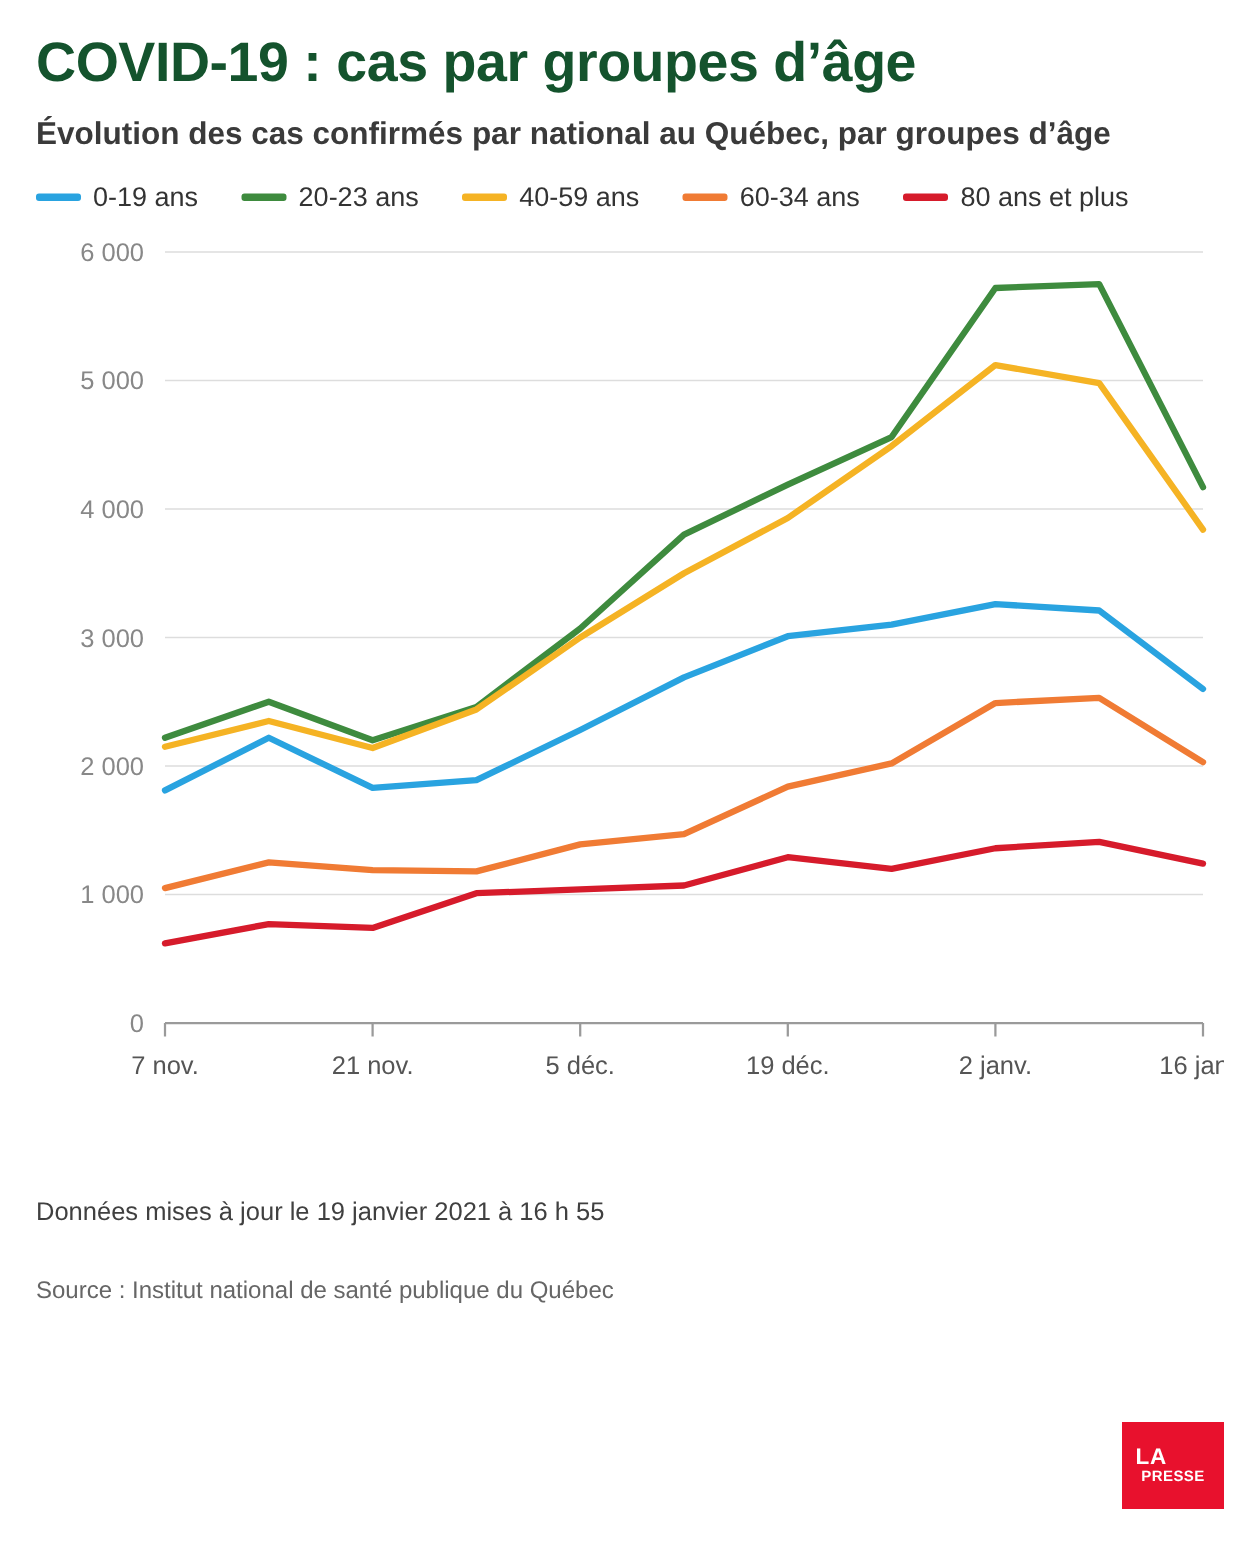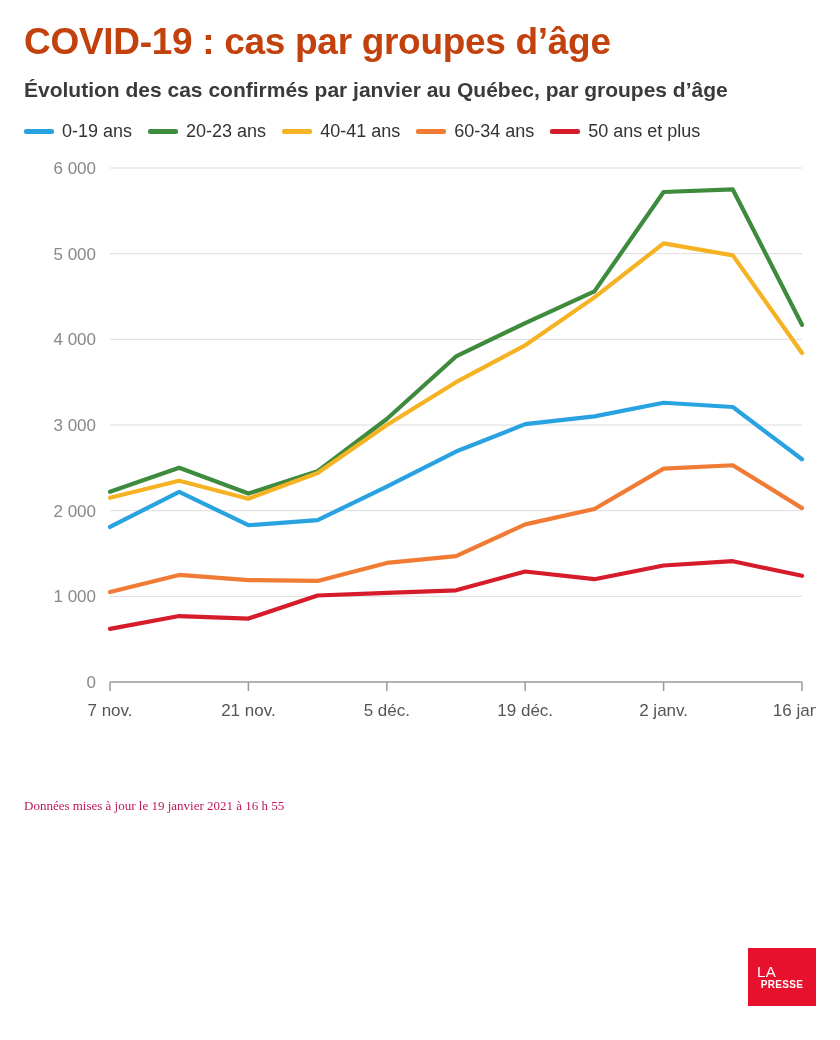--- a/index.html
+++ b/index.html
@@ -17,38 +17,38 @@
   .page {
     position: relative;
     width: 840px;
     height: 1040px;
     box-sizing: border-box;
     padding: 22px 24px 0 24px;
   }
   .title {
     font-size: 37px;
     font-weight: bold;
-    color: #c2410c;
+    color: #14532d;
     letter-spacing: -0.3px;
     line-height: 1.1;
     margin: 0 0 14px 0;
   }
   .subtitle {
     font-size: 21px;
     font-weight: bold;
     color: #3a3a3a;
     line-height: 1.25;
     margin: 0 0 18px 0;
     max-width: 800px;
   }
   .legend {
     display: flex;
     flex-wrap: nowrap;
     align-items: center;
-    gap: 16px;
+    gap: 29px;
     margin: 8px 0 10px 0;
   }
   .legend-item {
     display: flex;
     align-items: center;
     gap: 8px;
   }
   .legend-swatch {
     display: block;
     width: 30px;
@@ -63,24 +63,23 @@
   .chart-wrap {
     position: relative;
     width: 792px;
     height: 640px;
     margin-left: 0;
   }
   .chart-svg {
     display: block;
   }
   .footnote {
-    font-size: 13px;
-    color: #be185d;
+    font-size: 17px;
+    color: #404040;
     margin: 6px 0 0 0;
-    font-family: Liberation Serif, serif;
   }
   .source {
     font-size: 16px;
     color: #666666;
     margin: 34px 0 0 0;
   }
   .logo {
     position: absolute;
     right: 24px;
     bottom: 34px;
@@ -89,21 +88,21 @@
     background: #e8112d;
     color: #ffffff;
     display: flex;
     flex-direction: column;
     align-items: center;
     justify-content: center;
     line-height: 1.05;
   }
   .logo-la {
     font-size: 15px;
-    font-weight: normal;
+    font-weight: bold;
     letter-spacing: 0.5px;
     align-self: flex-start;
     margin-left: 9px;
   }
   .logo-presse {
     font-size: 10px;
     font-weight: bold;
     letter-spacing: 0.3px;
   }
   .tick-label {
@@ -116,42 +115,42 @@
     fill: #555555;
     font-family: "Liberation Sans", sans-serif;
   }
 </style>
 </head>
 <body>
 
 <div class="page">
 
   <h1 class="title">COVID-19 : cas par groupes d’âge</h1>
-  <h2 class="subtitle">Évolution des cas confirmés par janvier au Québec, par groupes d’âge</h2>
+  <h2 class="subtitle">Évolution des cas confirmés par national au Québec, par groupes d’âge</h2>
 
   <div class="legend" id="legend">
       <div class="legend-item">
         <span class="legend-swatch" style="background: rgb(41, 163, 224);"></span>
         <span class="legend-label">0-19 ans</span>
       </div>
       <div class="legend-item">
         <span class="legend-swatch" style="background: rgb(62, 139, 62);"></span>
         <span class="legend-label">20-23 ans</span>
       </div>
       <div class="legend-item">
         <span class="legend-swatch" style="background: rgb(245, 179, 36);"></span>
-        <span class="legend-label">40-41 ans</span>
+        <span class="legend-label">40-59 ans</span>
       </div>
       <div class="legend-item">
         <span class="legend-swatch" style="background: rgb(240, 123, 52);"></span>
         <span class="legend-label">60-34 ans</span>
       </div>
       <div class="legend-item">
         <span class="legend-swatch" style="background: rgb(214, 27, 43);"></span>
-        <span class="legend-label">50 ans et plus</span>
+        <span class="legend-label">80 ans et plus</span>
       </div>
     </div>
 
   <div class="chart-wrap">
     <svg class="chart-svg" id="chart" width="792" height="640" viewBox="0 0 792 640">
         <text x="72" y="536" text-anchor="end" class="tick-label">0</text>
         <line x1="86" y1="444.33333333333337" x2="778" y2="444.33333333333337" stroke="#dddddd" stroke-width="1"></line>
         <text x="72" y="450.33333333333337" text-anchor="end" class="tick-label">1 000</text>
         <line x1="86" y1="358.6666666666667" x2="778" y2="358.6666666666667" stroke="#dddddd" stroke-width="1"></line>
         <text x="72" y="364.6666666666667" text-anchor="end" class="tick-label">2 000</text>
@@ -178,19 +177,20 @@
         <text x="778" y="564" text-anchor="middle" class="x-tick-label">16 janv.</text>
         <polyline points="86.00,374.94 155.20,339.82 224.40,373.23 293.60,368.09 362.80,334.68 432.00,299.56 501.20,272.14 570.40,264.43 639.60,250.73 708.80,255.01 778.00,307.27" fill="none" stroke="#29a3e0" stroke-width="4.2" stroke-linejoin="round" stroke-linecap="round"></polyline>
         <polyline points="86.00,339.82 155.20,315.83 224.40,341.53 293.60,319.26 362.80,267.00 432.00,204.47 501.20,171.06 570.40,139.36 639.60,39.99 708.80,37.42 778.00,172.77" fill="none" stroke="#3e8b3e" stroke-width="4.2" stroke-linejoin="round" stroke-linecap="round"></polyline>
         <polyline points="86.00,345.82 155.20,328.68 224.40,346.67 293.60,320.97 362.80,273.00 432.00,230.17 501.20,193.33 570.40,145.36 639.60,91.39 708.80,103.38 778.00,201.04" fill="none" stroke="#f5b324" stroke-width="4.2" stroke-linejoin="round" stroke-linecap="round"></polyline>
         <polyline points="86.00,440.05 155.20,422.92 224.40,428.06 293.60,428.91 362.80,410.92 432.00,404.07 501.20,372.37 570.40,356.95 639.60,316.69 708.80,313.26 778.00,356.10" fill="none" stroke="#f07b34" stroke-width="4.2" stroke-linejoin="round" stroke-linecap="round"></polyline>
         <polyline points="86.00,476.89 155.20,464.04 224.40,466.61 293.60,443.48 362.80,440.91 432.00,438.34 501.20,419.49 570.40,427.20 639.60,413.49 708.80,409.21 778.00,423.77" fill="none" stroke="#d61b2b" stroke-width="4.2" stroke-linejoin="round" stroke-linecap="round"></polyline>
       </svg>
   </div>
 
   <p class="footnote">Données mises à jour le 19 janvier 2021 à 16 h 55</p>
+  <p class="source">Source : Institut national de santé publique du Québec</p>
 
   <div class="logo">
     <span class="logo-la">LA</span>
     <span class="logo-presse">PRESSE</span>
   </div>
 
 </div>
 
 </body></html>

